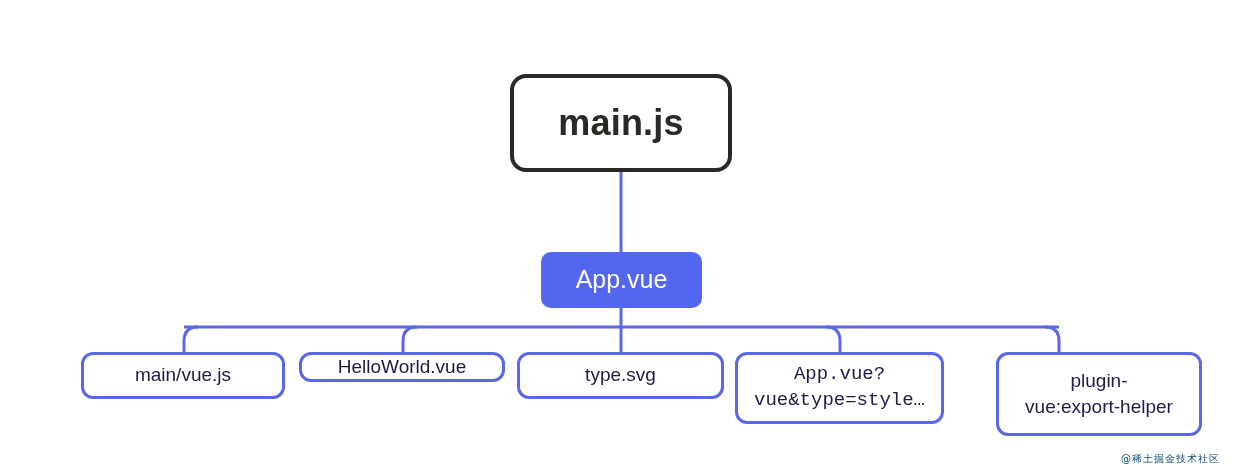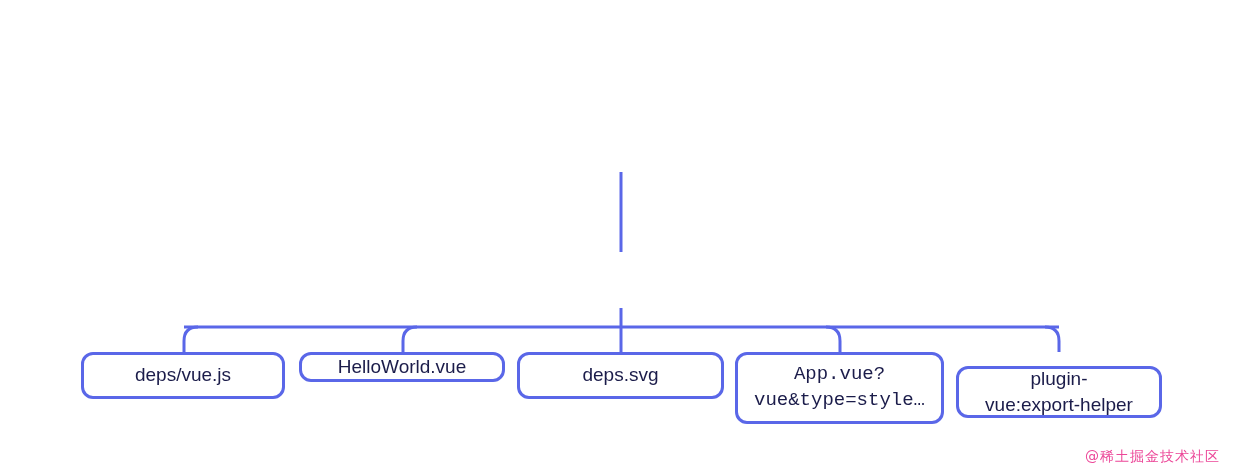--- a/index.html
+++ b/index.html
@@ -73,22 +73,22 @@
 
   .node-label {
     display: block;
     white-space: pre-line;
   }
 
   .watermark {
     position: absolute;
     right: 14px;
     bottom: 10px;
-    font-size: 14px;
-    color: #ec4899;
+    font-size: 10px;
+    color: #0c4a6e;
     letter-spacing: 1px;
     font-family: "DejaVu Sans", "Liberation Sans", sans-serif;
     user-select: none;
   }
 </style>
 </head>
 <body>
 
 <div id="canvas">
 
@@ -98,36 +98,42 @@
         <path d="M 621 308 L 621 327"></path>
         <path d="M 184 327 L 1059 327"></path>
         <path d="M 198 327 Q 184 327 184 341 L 184 352"></path>
         <path d="M 417 327 Q 403 327 403 341 L 403 352"></path>
         <path d="M 621 327 L 621 352"></path>
         <path d="M 826 327 Q 840 327 840 341 L 840 352"></path>
         <path d="M 1045 327 Q 1059 327 1059 341 L 1059 352"></path>
       </g>
   </svg>
 
+  <div class="node node--root" style="left:510px; top:74px; width:222px; height:98px;">
+    <span class="node-label">main.js</span>
+  </div>
 
+  <div class="node node--active" style="left:541px; top:252px; width:161px; height:56px;">
+    <span class="node-label">App.vue</span>
+  </div>
 
   <div id="leaf-layer">
       <div class="node node--leaf" style="left: 81px; top: 352px; width: 204px; height: 47px;">
-        <span class="node-label">deps/vue.js</span>
+        <span class="node-label">main/vue.js</span>
       </div>
       <div class="node node--leaf" style="left: 299px; top: 352px; width: 206px; height: 30px;">
         <span class="node-label">HelloWorld.vue</span>
       </div>
       <div class="node node--leaf" style="left: 517px; top: 352px; width: 207px; height: 47px;">
-        <span class="node-label">deps.svg</span>
+        <span class="node-label">type.svg</span>
       </div>
       <div class="node node--leaf two-line" style="left: 735px; top: 352px; width: 209px; height: 72px; font-family: Liberation Mono, monospace;">
         <span class="node-label">App.vue?
 vue&amp;type=style…</span>
       </div>
-      <div class="node node--leaf two-line" style="left: 956px; top: 352px; width: 206px; height: 52px; margin-top: 14px;">
+      <div class="node node--leaf two-line" style="left: 996px; top: 352px; width: 206px; height: 84px;">
         <span class="node-label">plugin-
 vue:export-helper</span>
       </div>
     </div>
 
   <div class="watermark">@稀土掘金技术社区</div>
 </div>
 
 </body></html>

